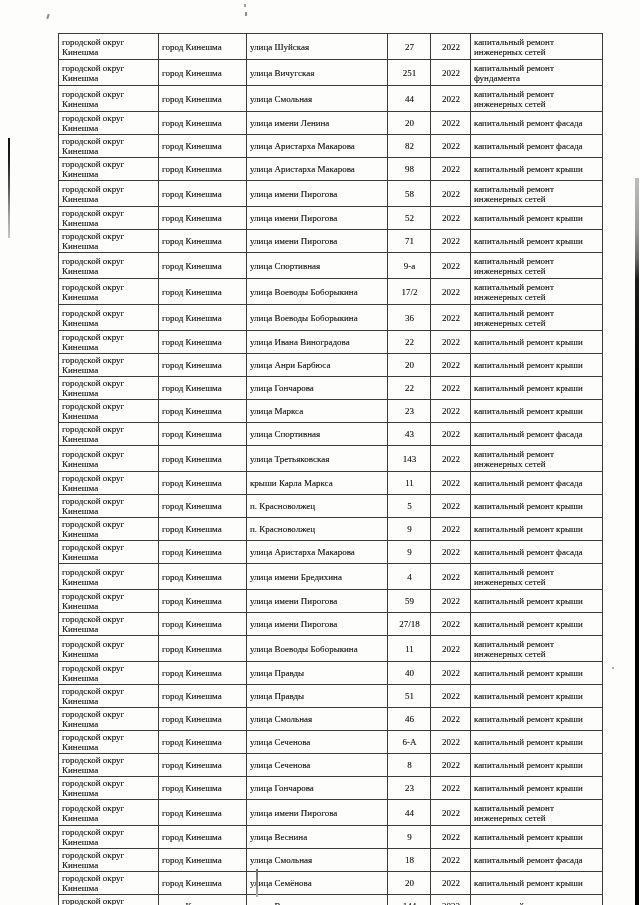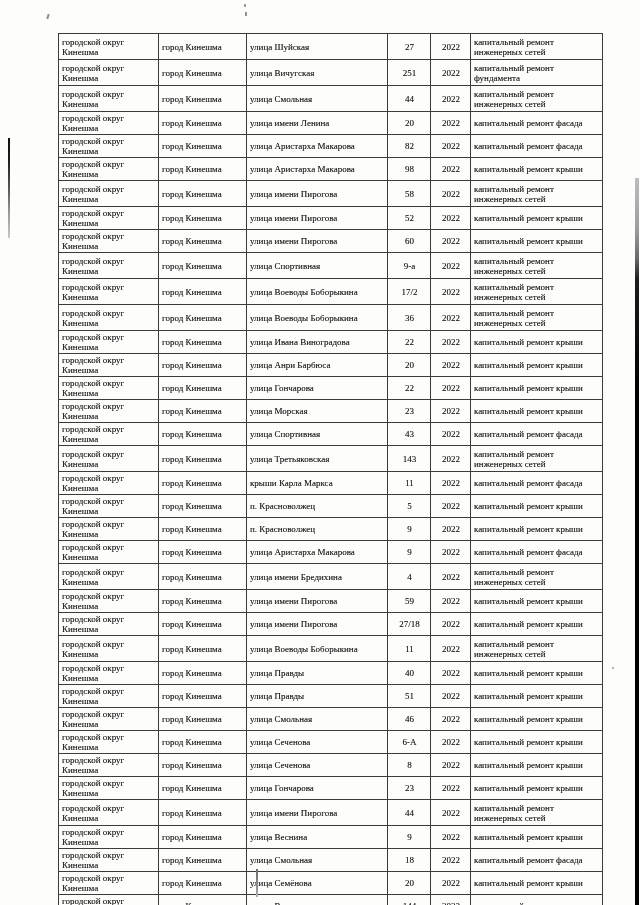--- a/index.html
+++ b/index.html
@@ -171,21 +171,21 @@
             <td class="cell-city">город Кинешма</td>
             <td class="cell-street">улица имени Пирогова</td>
             <td class="cell-house">52</td>
             <td class="cell-year">2022</td>
             <td class="cell-repair">капитальный ремонт крыши</td>
           </tr>
           <tr class="row-single">
             <td class="cell-district">городской округ Кинешма</td>
             <td class="cell-city">город Кинешма</td>
             <td class="cell-street">улица имени Пирогова</td>
-            <td class="cell-house">60</td>
+            <td class="cell-house">71</td>
             <td class="cell-year">2022</td>
             <td class="cell-repair">капитальный ремонт крыши</td>
           </tr>
           <tr class="row-double">
             <td class="cell-district">городской округ Кинешма</td>
             <td class="cell-city">город Кинешма</td>
             <td class="cell-street">улица Спортивная</td>
             <td class="cell-house">9-а</td>
             <td class="cell-year">2022</td>
             <td class="cell-repair">капитальный ремонт
@@ -229,21 +229,21 @@
             <td class="cell-district">городской округ Кинешма</td>
             <td class="cell-city">город Кинешма</td>
             <td class="cell-street">улица Гончарова</td>
             <td class="cell-house">22</td>
             <td class="cell-year">2022</td>
             <td class="cell-repair">капитальный ремонт крыши</td>
           </tr>
           <tr class="row-single">
             <td class="cell-district">городской округ Кинешма</td>
             <td class="cell-city">город Кинешма</td>
-            <td class="cell-street">улица Морская</td>
+            <td class="cell-street">улица Маркса</td>
             <td class="cell-house">23</td>
             <td class="cell-year">2022</td>
             <td class="cell-repair">капитальный ремонт крыши</td>
           </tr>
           <tr class="row-single">
             <td class="cell-district">городской округ Кинешма</td>
             <td class="cell-city">город Кинешма</td>
             <td class="cell-street">улица Спортивная</td>
             <td class="cell-house">43</td>
             <td class="cell-year">2022</td>

